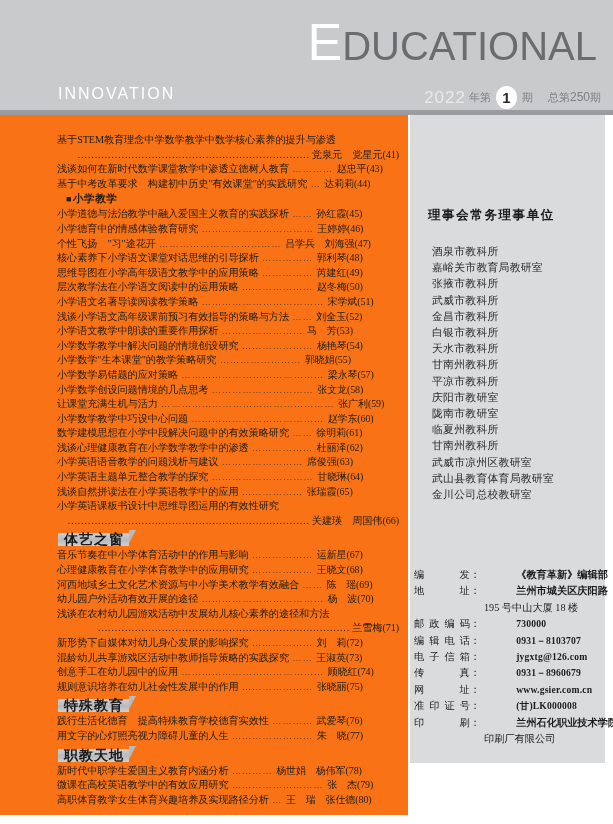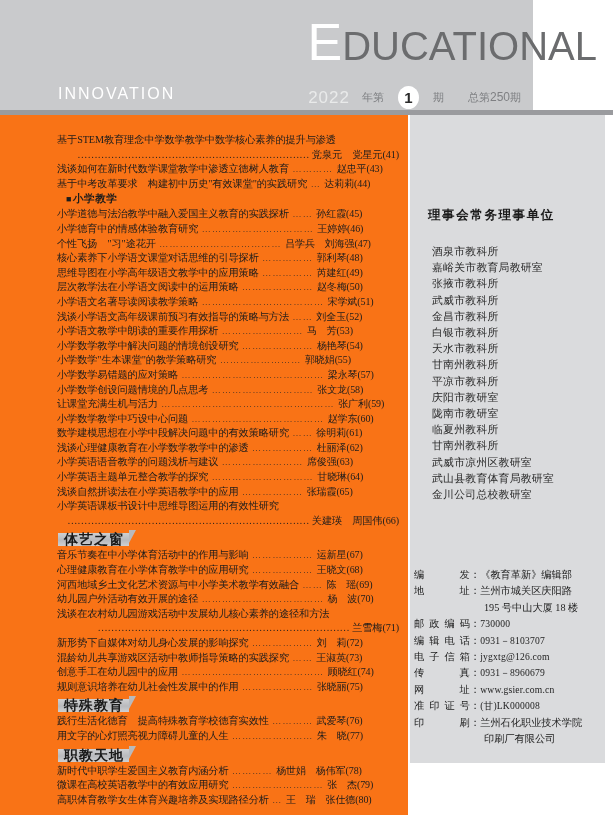--- a/index.html
+++ b/index.html
@@ -18,21 +18,21 @@
     position: relative;
     width: 613px;
     height: 824px;
     background: #ffffff;
   }
 
   
   .masthead {
     position: absolute;
     left: 0; top: 0;
-    width: 533px;
+    width: 613px;
     height: 110px;
     background: #c9cacc;
   }
   .mast-title {
     position: absolute;
     left: 0; top: 12px;
     width: 597px;
     text-align: right;
     font-family: "Liberation Sans", sans-serif;
     font-weight: 400;
@@ -57,21 +57,21 @@
     color: #ffffff;
   }
   .issue-line {
     position: absolute;
     right: 12px; top: 86px;
     font-family: "Liberation Sans", sans-serif;
     font-size: 13px;
     color: #ffffff;
     display: flex;
     align-items: center;
-    gap: 12px;
+    gap: 3px;
     white-space: nowrap;
   }
   .issue-line .yr {
     font-size: 17px;
     color: #e9eaea;
     letter-spacing: 1px;
   }
   .issue-line .cn {
     font-size: 11px;
     color: #7f8083;
@@ -227,21 +227,22 @@
     display: inline-block;
     width: 56px;
     text-align: justify;
     text-align-last: justify;
     flex: 0 0 56px;
   }
   .imp-lbl.wide {
     letter-spacing: 0;
   }
   .imp-val {
-    font-weight: normal;
+    font-weight: bold;
+    margin-left: 36px;
   }
   .imp-val.lat {
     font-family: "Liberation Serif", serif;
     font-size: 9.6px;
     letter-spacing: 0.2px;
   }
   .imp-cont {
     padding-left: 70px;
     white-space: nowrap;
   }

